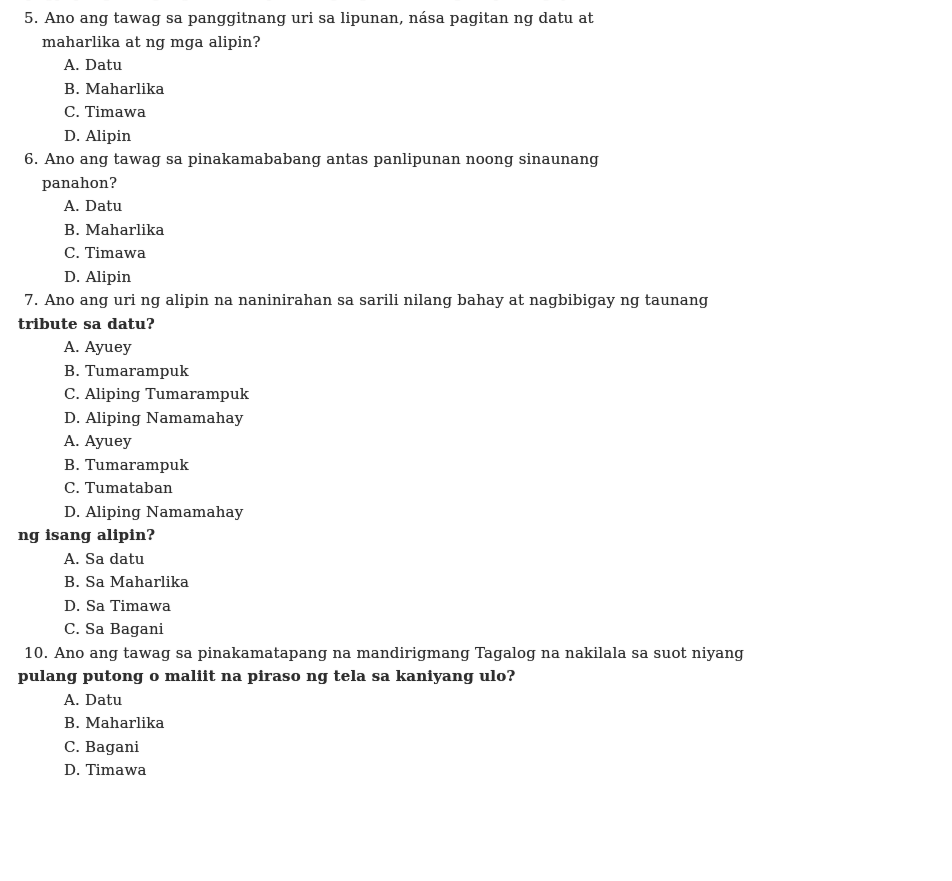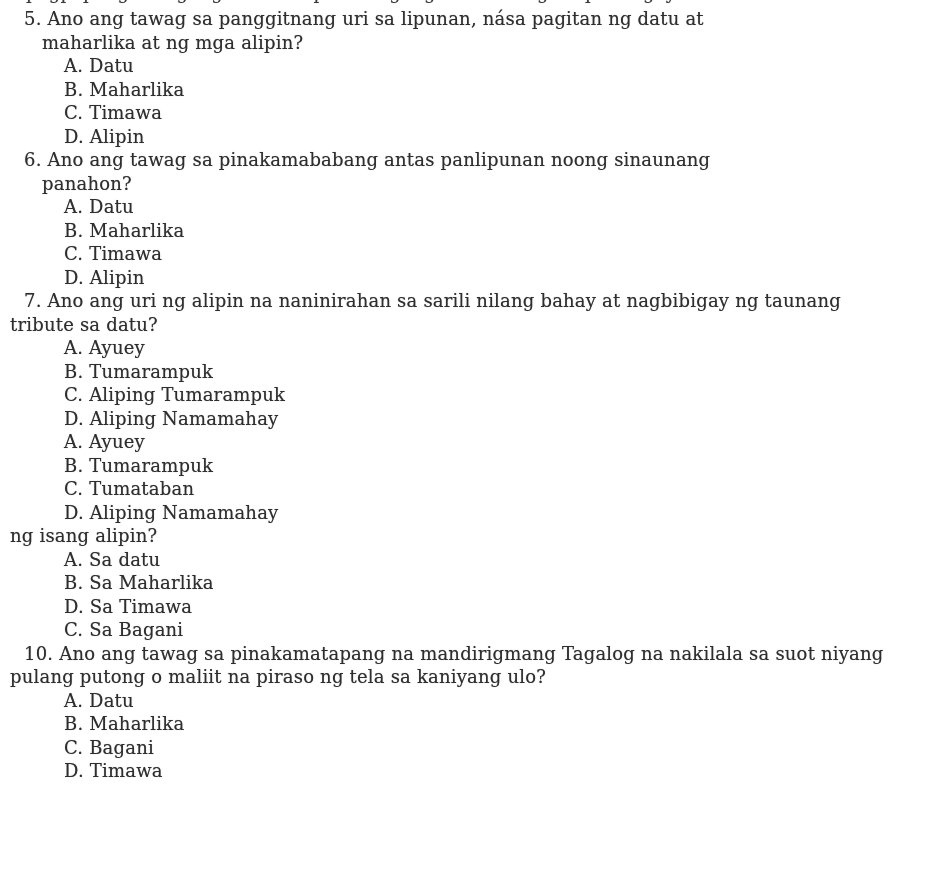--- a/index.html
+++ b/index.html
@@ -3,21 +3,21 @@
 <meta charset="utf-8">
 <style>
   html, body { margin: 0; padding: 0; background: #ffffff; }
   .page {
     position: relative;
     width: 952px;
     height: 881px;
     background: #ffffff;
     overflow: hidden;
     font-family: "DejaVu Serif", serif;
-    font-size: 18px;
+    font-size: 15px;
     color: #2e2e2e;
     text-shadow: 0 0 0.8px rgba(55,55,55,0.55);
     letter-spacing: 0.2px;
   }
   .clip-strip {
     position: relative;
     height: 7px;
     overflow: hidden;
   }
   .clip-text {
@@ -28,21 +28,21 @@
     white-space: nowrap;
     color: #3a3a3a;
   }
   .line {
     line-height: 23.5px;
     white-space: nowrap;
     padding-left: 24px;
   }
   .qnum { margin-right: 6px; }
   .cont.hang  { padding-left: 42px; }
-  .cont.flush { padding-left: 10px; }
+  .cont.flush { padding-left: 18px; font-weight: bold; }
   .opt { padding-left: 64px; }
 </style>
 </head>
 <body>
 
 <div class="page">
 
   <div class="clip-strip">
     <div class="clip-text">pagpapangkat ng mga tao sa lipunan ng mga sinaunang Pilipino ngayon</div>
   </div>

